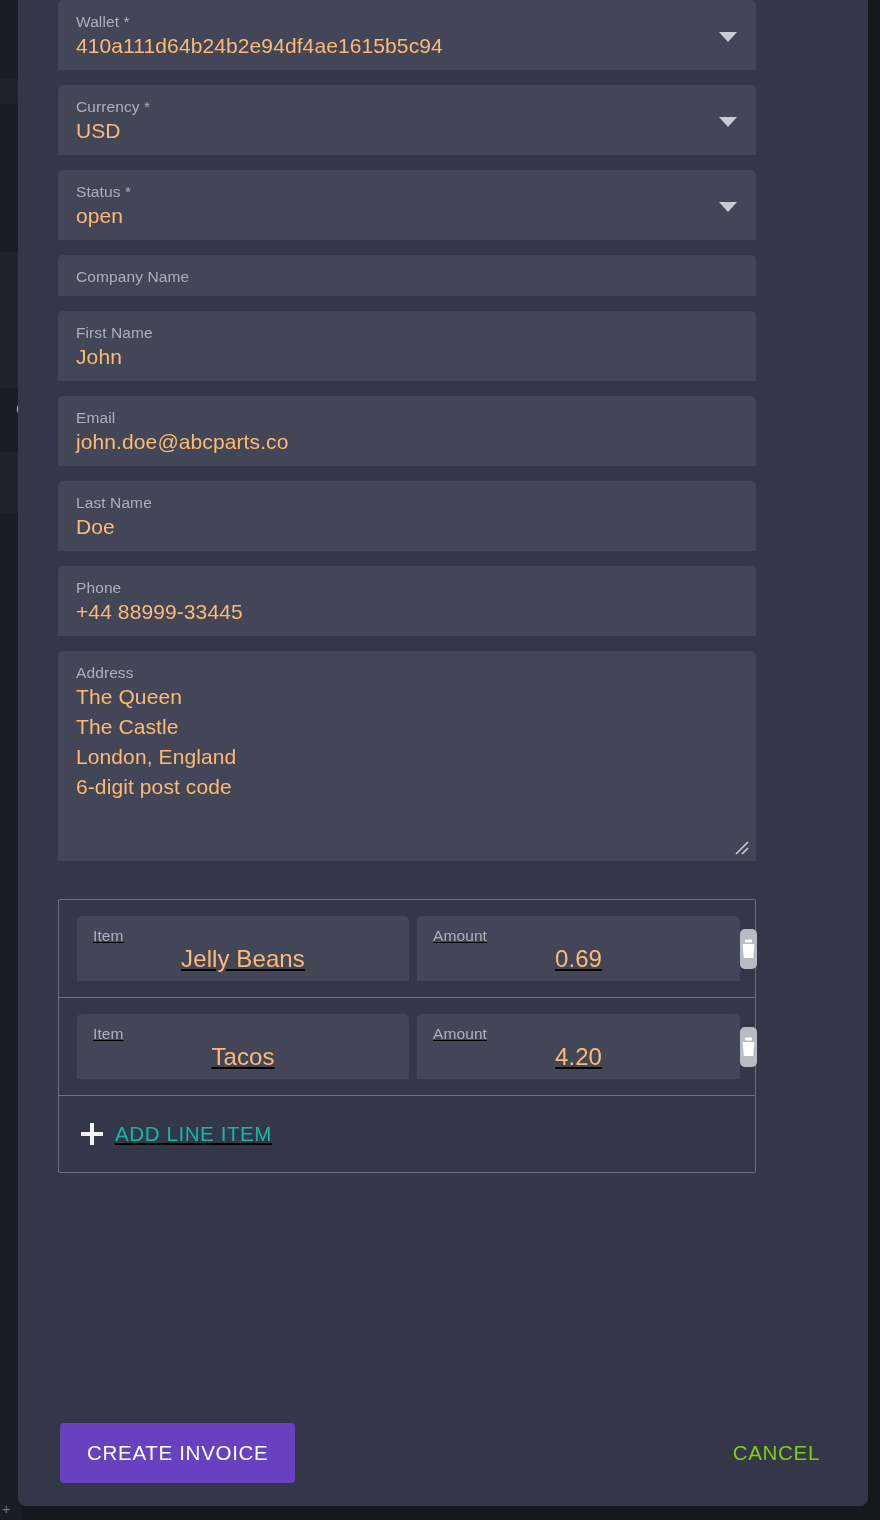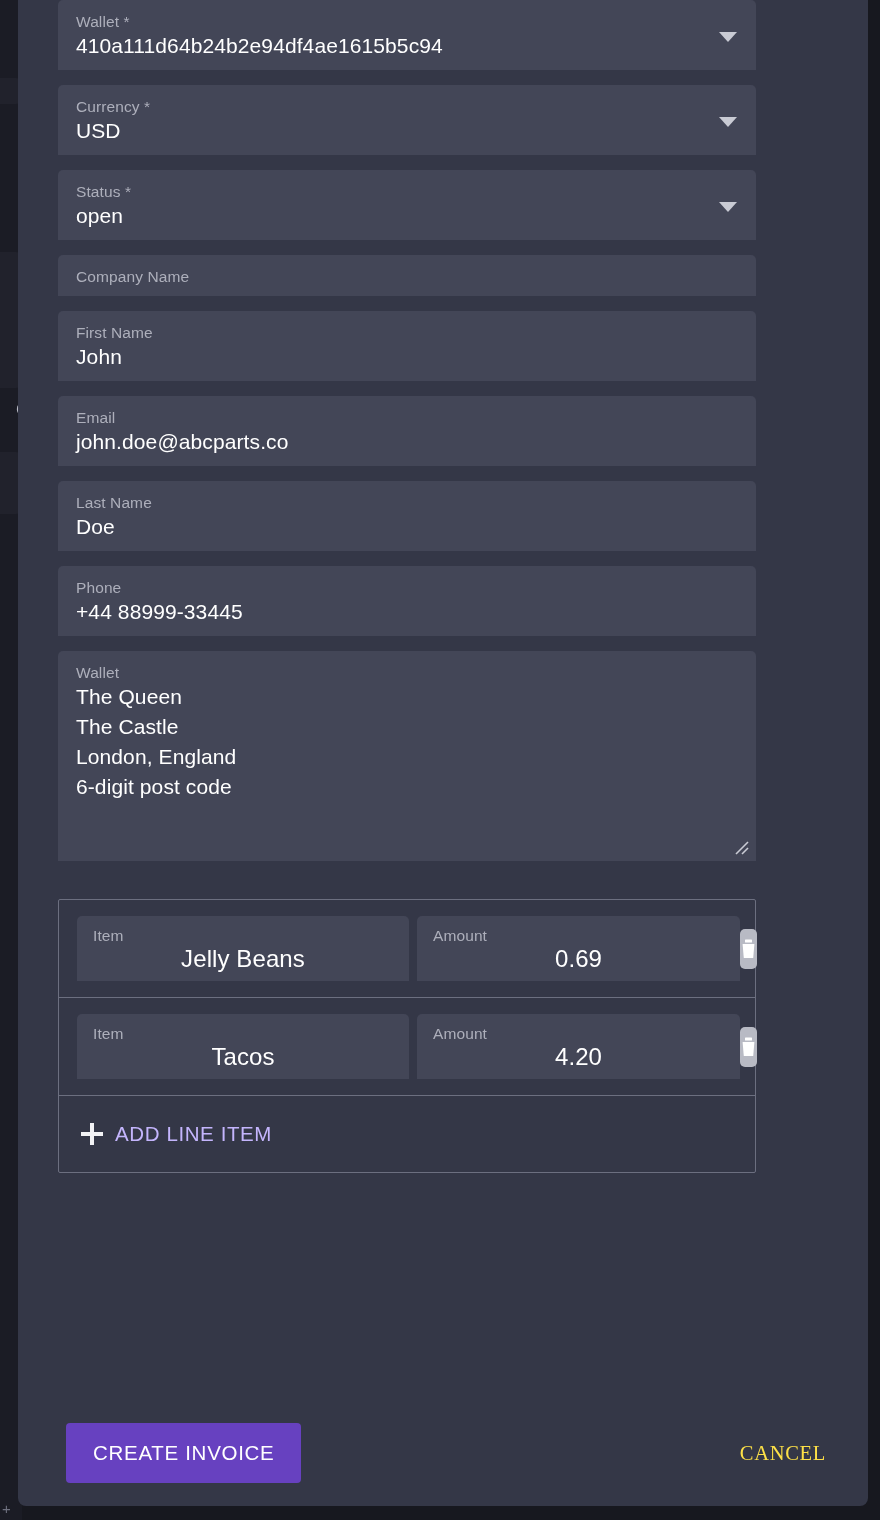--- a/index.html
+++ b/index.html
@@ -90,21 +90,21 @@
     padding: 12px 16px 10px 18px;
     margin-bottom: 15px;
   }
   .field-label {
     color: #adafbb;
     font-size: 15.5px;
     line-height: 19px;
     letter-spacing: .1px;
   }
   .field-value {
-    color: #ffffff;
+    color: #fdba74;
     font-size: 21px;
     line-height: 29px;
     letter-spacing: .1px;
     white-space: pre;
   }
   .field.select { padding-right: 56px; }
 
   .caret {
     position: absolute;
     right: 19px;
@@ -130,20 +130,21 @@
     width: 18px;
     height: 18px;
   }
 
   
   .line-items {
     border: 1px solid #6c6f80;
     border-radius: 2px;
     margin-top: 38px;
     box-sizing: border-box;
+    text-decoration: underline;
   }
   .line-item-row {
     display: flex;
     align-items: center;
     padding: 16px 18px;
     border-bottom: 1px solid #6c6f80;
     box-sizing: border-box;
   }
   .line-item-row .field {
     margin-bottom: 0;
@@ -182,29 +183,29 @@
     flex: none;
   }
   .plus-icon::before, .plus-icon::after {
     content: "";
     position: absolute;
     background: #f2f2f5;
   }
   .plus-icon::before { left: 0; top: 9px; width: 22px; height: 3.5px; }
   .plus-icon::after  { top: 0; left: 9px; height: 22px; width: 3.5px; }
   .add-line-item-label {
-    color: #c4b5fd;
+    color: #14b8a6;
     font-size: 20.5px;
     letter-spacing: .6px;
   }
 
   
   .modal-footer {
     position: absolute;
-    left: 8px;
+    left: 2px;
     bottom: 22px;
     width: 850px;
     height: 62px;
     padding: 0 40px;
     box-sizing: border-box;
     display: flex;
     align-items: center;
   }
   .btn-primary {
     background: #6741c0;
@@ -214,22 +215,22 @@
     font-family: "Liberation Sans", sans-serif;
     font-size: 20.5px;
     letter-spacing: .7px;
     padding: 18px 27px;
     cursor: pointer;
   }
   .btn-text {
     margin-left: auto;
     background: transparent;
     border: none;
-    color: #fde047;
-    font-family: Liberation Serif, serif;
+    color: #84cc16;
+    font-family: Liberation Sans, sans-serif;
     font-size: 20.5px;
     letter-spacing: .7px;
     padding: 14px 10px;
     cursor: pointer;
   }
 </style>
 </head>
 <body>
 
 <div class="screen">
@@ -282,21 +283,21 @@
         <div class="field-label">Last Name</div>
         <div class="field-value">Doe</div>
       </div>
 
       <div class="field">
         <div class="field-label">Phone</div>
         <div class="field-value">+44 88999-33445</div>
       </div>
 
       <div class="field textarea">
-        <div class="field-label">Wallet</div>
+        <div class="field-label">Address</div>
         <div class="field-value">The Queen
 The Castle
 London, England
 6-digit post code</div>
         <svg class="resize-grip" viewBox="0 0 18 18">
           <line x1="4" y1="16" x2="16" y2="4" stroke="#c9cbd4" stroke-width="1.6"></line>
           <line x1="10" y1="16" x2="16" y2="10" stroke="#c9cbd4" stroke-width="1.6"></line>
         </svg>
       </div>
 

